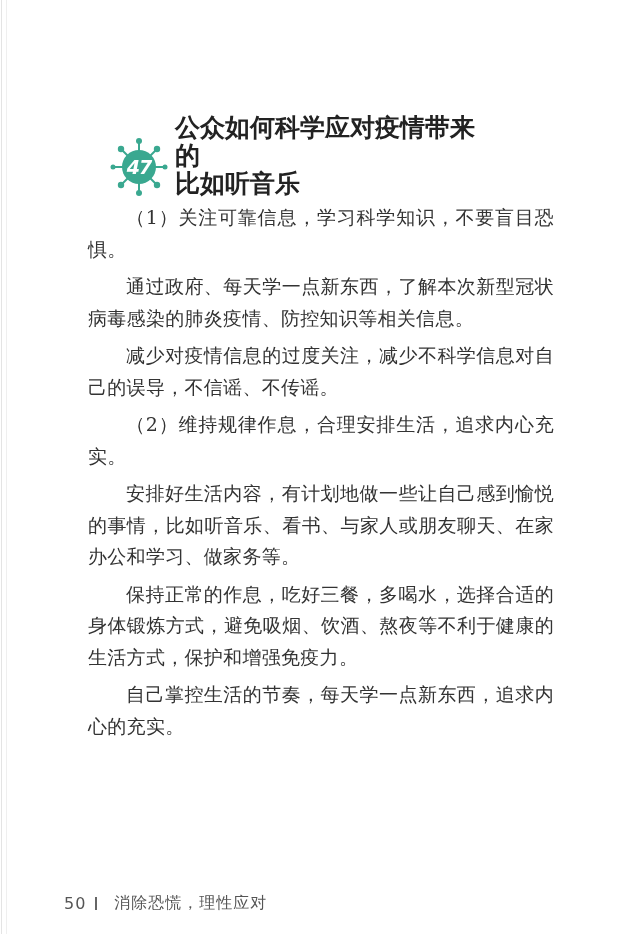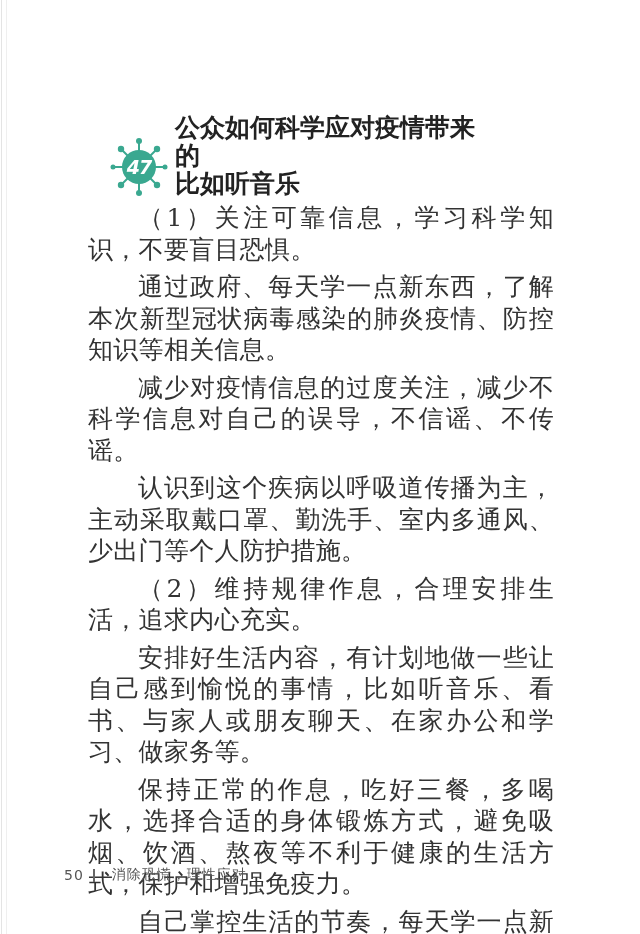--- a/index.html
+++ b/index.html
@@ -66,36 +66,36 @@
     .title span { display: block; }
 
     .content {
       position: absolute;
       left: 88px;
       top: 202px;
       width: 466px;
     }
     .para {
       margin: 0 0 6px 0;
-      font-size: 25px;
+      font-size: 19px;
       line-height: 31.5px;
       text-indent: 2em;
       letter-spacing: 0.3px;
       color: #333333;
       text-align: justify;
     }
 
     .footer {
       position: absolute;
       left: 64px;
-      top: 866px;
+      top: 893px;
       display: flex;
       align-items: center;
       font-family: "DejaVu Sans", "Liberation Sans", sans-serif;
-      font-size: 14px;
+      font-size: 16px;
       color: #555555;
     }
     .page-num { letter-spacing: 1px; }
     .footer-bar {
       width: 2px;
       height: 13px;
       background: #666666;
       margin: 0 17px 0 9px;
     }
     .running-title { letter-spacing: 1px; }
@@ -136,21 +136,20 @@
   <div class="title">
     <span>公众如何科学应对疫情带来的</span>
     <span>比如听音乐</span>
   </div>
 </div>
 
 <div class="content">
   <p class="para">（1）关注可靠信息，学习科学知识，不要盲目恐惧。</p>
   <p class="para">通过政府、每天学一点新东西，了解本次新型冠状病毒感染的肺炎疫情、防控知识等相关信息。</p>
   <p class="para">减少对疫情信息的过度关注，减少不科学信息对自己的误导，不信谣、不传谣。</p>
-  <p class="para">认识到这个疾病以呼吸道传播为主，主动采取戴口罩、勤洗手、室内多通风、少出门等个人防护措施。</p>
   <p class="para">（2）维持规律作息，合理安排生活，追求内心充实。</p>
   <p class="para">安排好生活内容，有计划地做一些让自己感到愉悦的事情，比如听音乐、看书、与家人或朋友聊天、在家办公和学习、做家务等。</p>
   <p class="para">保持正常的作息，吃好三餐，多喝水，选择合适的身体锻炼方式，避免吸烟、饮酒、熬夜等不利于健康的生活方式，保护和增强免疫力。</p>
   <p class="para">自己掌控生活的节奏，每天学一点新东西，追求内心的充实。</p>
 </div>
 
 <div class="footer">
   <span class="page-num">50</span>
   <span class="footer-bar"></span>
   <span class="running-title">消除恐慌，理性应对</span>

